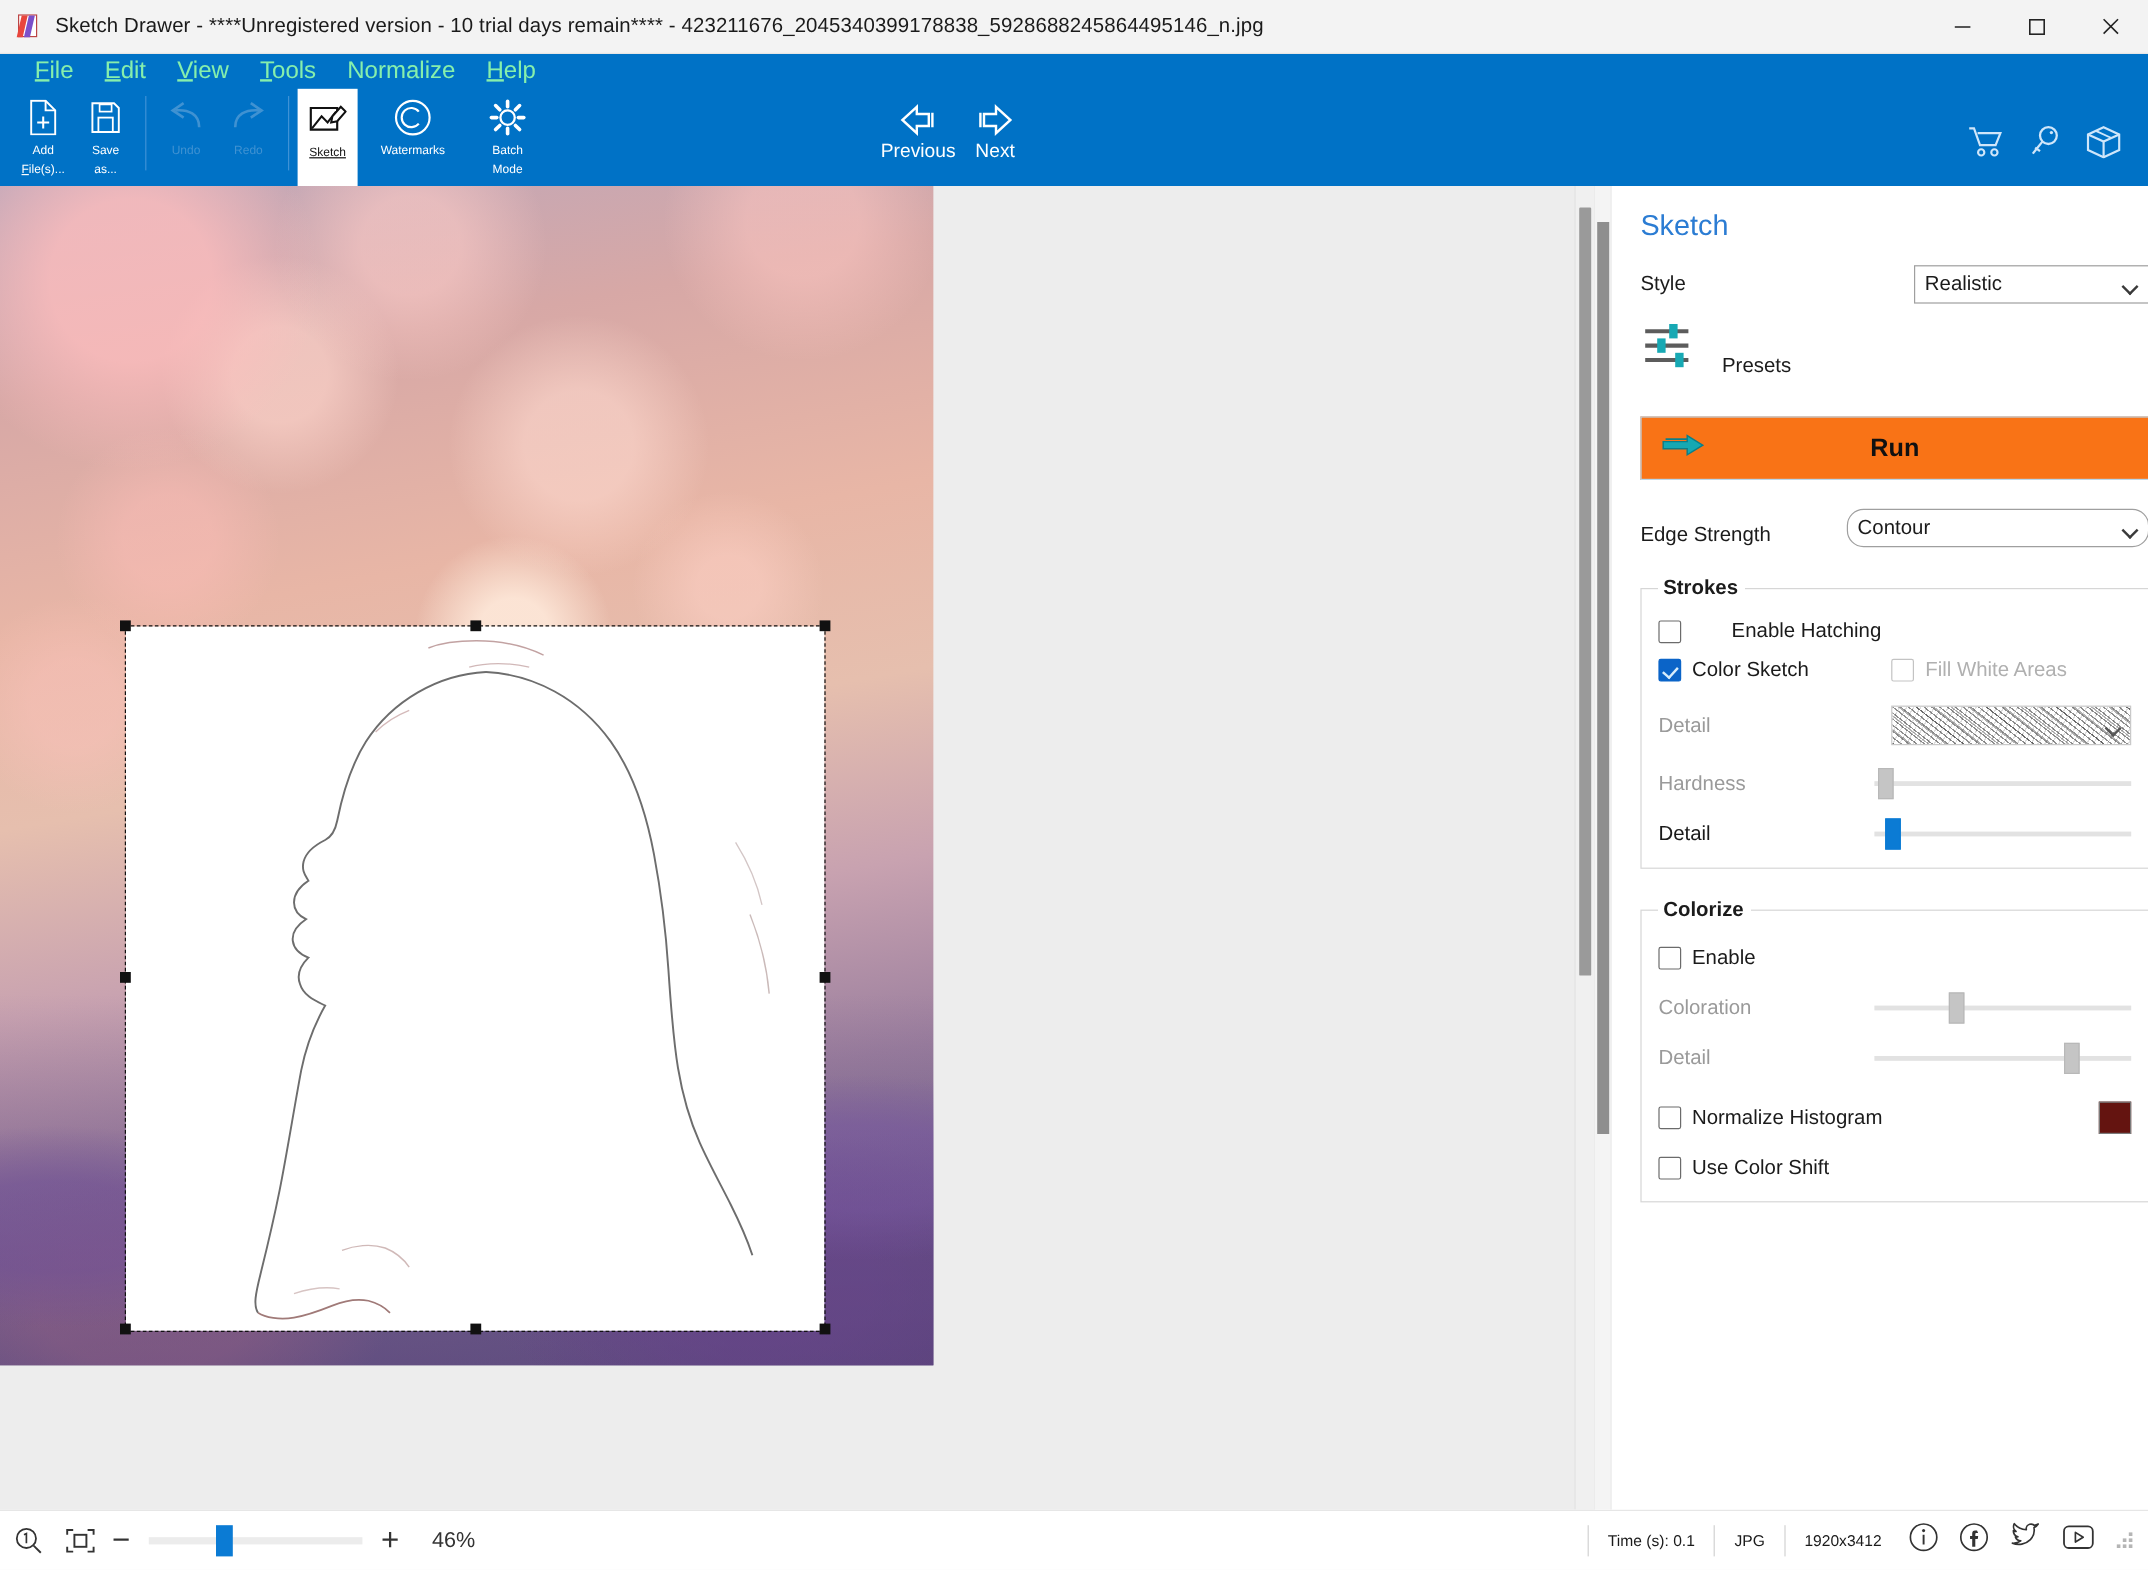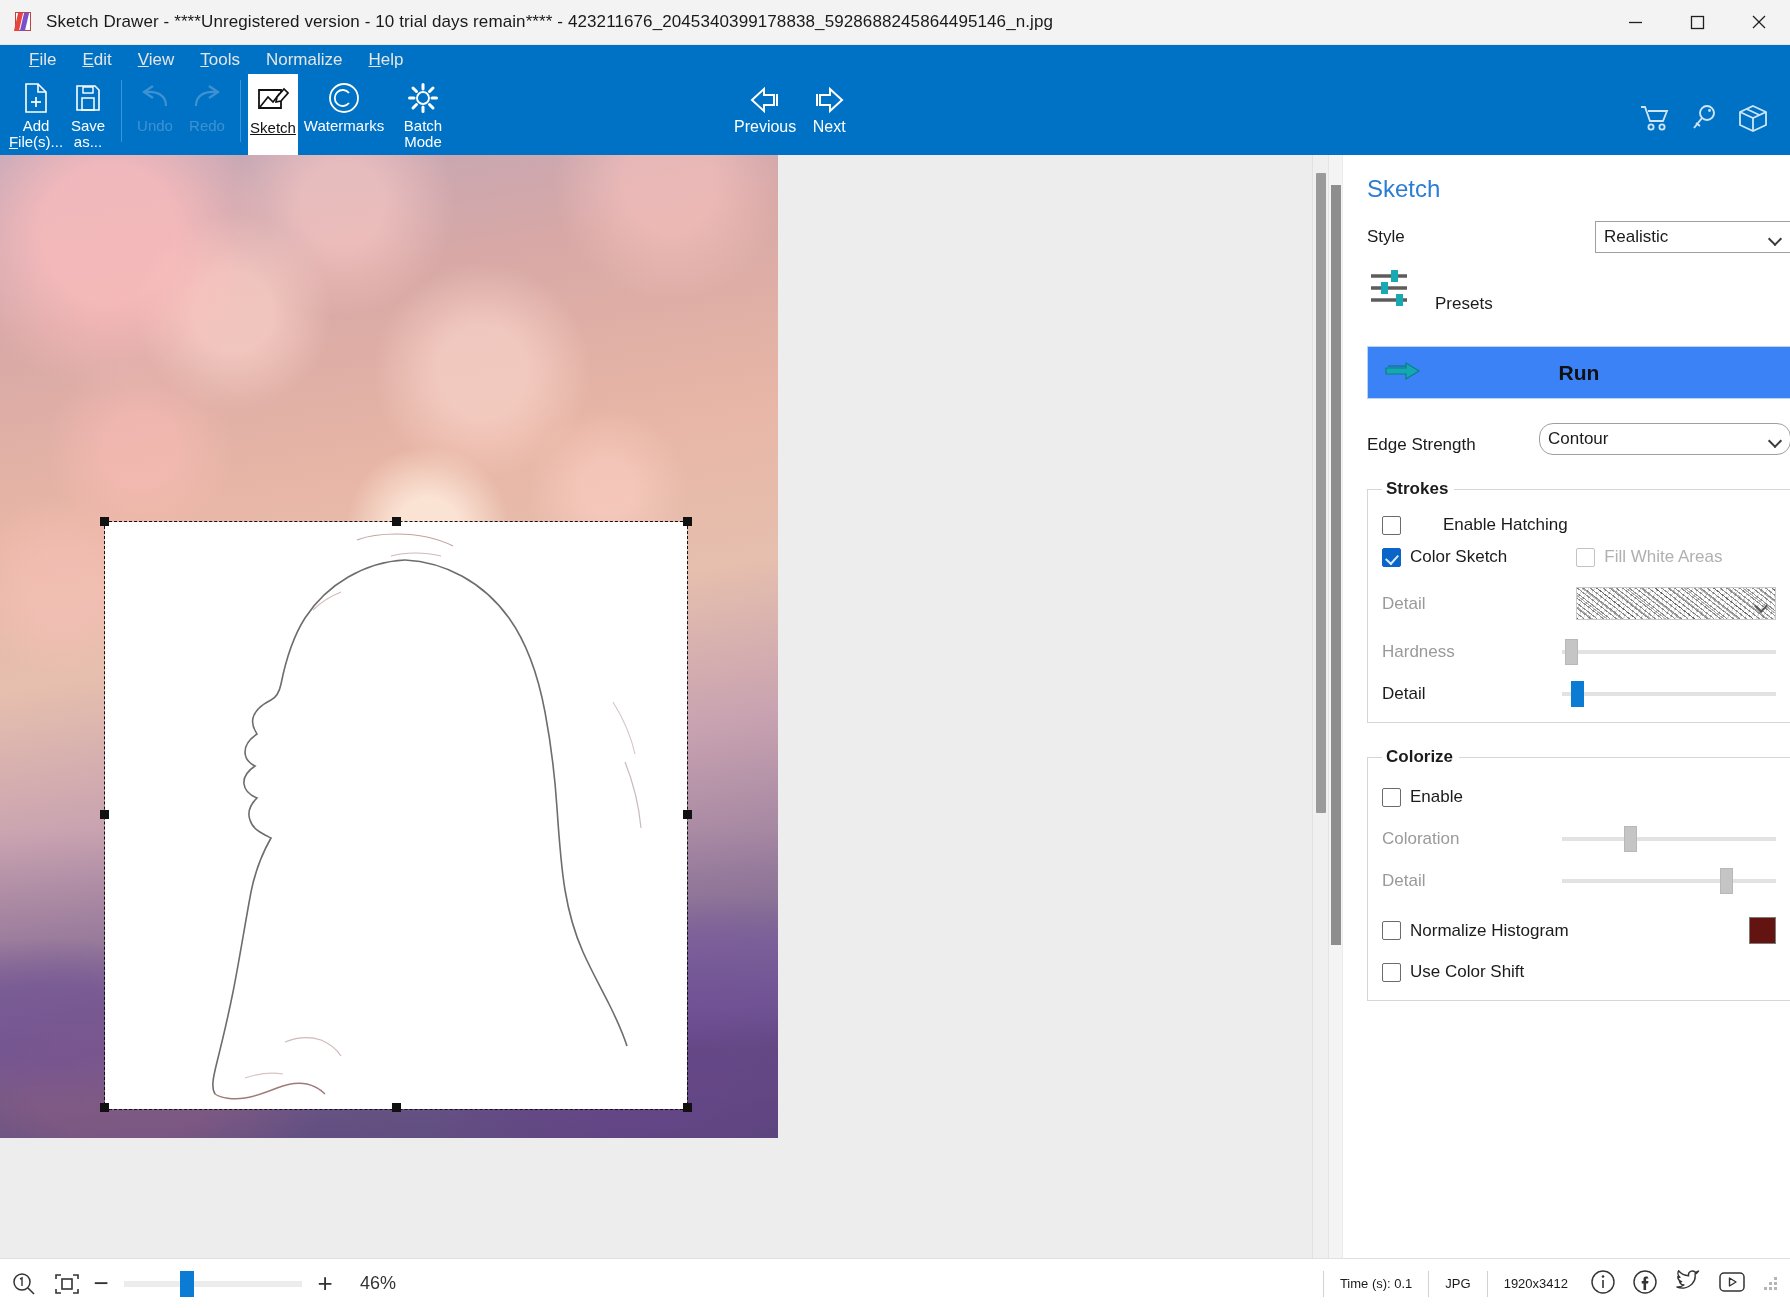--- a/index.html
+++ b/index.html
@@ -54,33 +54,33 @@
     background: #0072c6;
     flex: 0 0 110px; height: 110px;
     position: relative;
     color: #ffffff;
   }
   .menubar {
     display: flex; align-items: center; height: 29px;
     padding-left: 16px; gap: 0px;
   }
   .menu-item {
-    font-size: 17px; color: #e5e5e5; padding: 2px 13px; white-space: nowrap;
+    font-size: 20px; color: #86efac; padding: 2px 13px; white-space: nowrap;
   }
   .menu-item u { text-decoration: underline; }
 
   .toolstrip {
     display: flex; align-items: flex-start; height: 81px;
     padding-left: 10px; position: relative;
   }
   .tool {
     width: 52px; height: 78px;
     display: flex; flex-direction: column; align-items: center;
     justify-content: flex-start; padding-top: 7px;
-    color: #ffffff; font-size: 15px; line-height: 16px; text-align: center;
+    color: #ffffff; font-size: 10px; line-height: 16px; text-align: center;
   }
   .tool .ticon { height: 34px; display: flex; align-items: center; justify-content: center; }
   .tool .tlabel { margin-top: 3px; }
   .tool.disabled { color: #3f92d2; }
   .tool.active {
     background: #ffffff; color: #111111;
     width: 50px; height: 81px; padding-top: 9px;
   }
   .tool.wide { width: 92px; }
   .tool.wide2 { width: 66px; }
@@ -195,21 +195,21 @@
   .style-row .lbl { width: 160px; }
   .style-row .selwrap { margin-left: auto; }
 
   .presets-block { margin-top: 14px; display: flex; align-items: flex-end; }
   .sliders-icon { width: 46px; flex: 0 0 46px; padding-bottom: 7px; }
   .presets-right { flex: 1 1 auto; margin-left: 22px; }
   .presets-label { font-size: 17px; color: #1b1b1b; margin-bottom: 6px; }
 
   .run-btn {
     margin-top: 26px; height: 53px; width: 100%;
-    background: #3b82f6; border: 1px solid #b9d6ea;
+    background: #f97316; border: 1px solid #b9d6ea;
     display: flex; align-items: center; position: relative;
   }
   .run-btn .arrow { margin-left: 16px; }
   .run-btn .run-label {
     position: absolute; left: 0; right: 0; text-align: center;
     font-size: 21px; font-weight: bold; color: #111;
   }
 
   .edge-row { margin-top: 24px; display: flex; align-items: flex-end; }
   .edge-row .lbl { width: 160px; }

